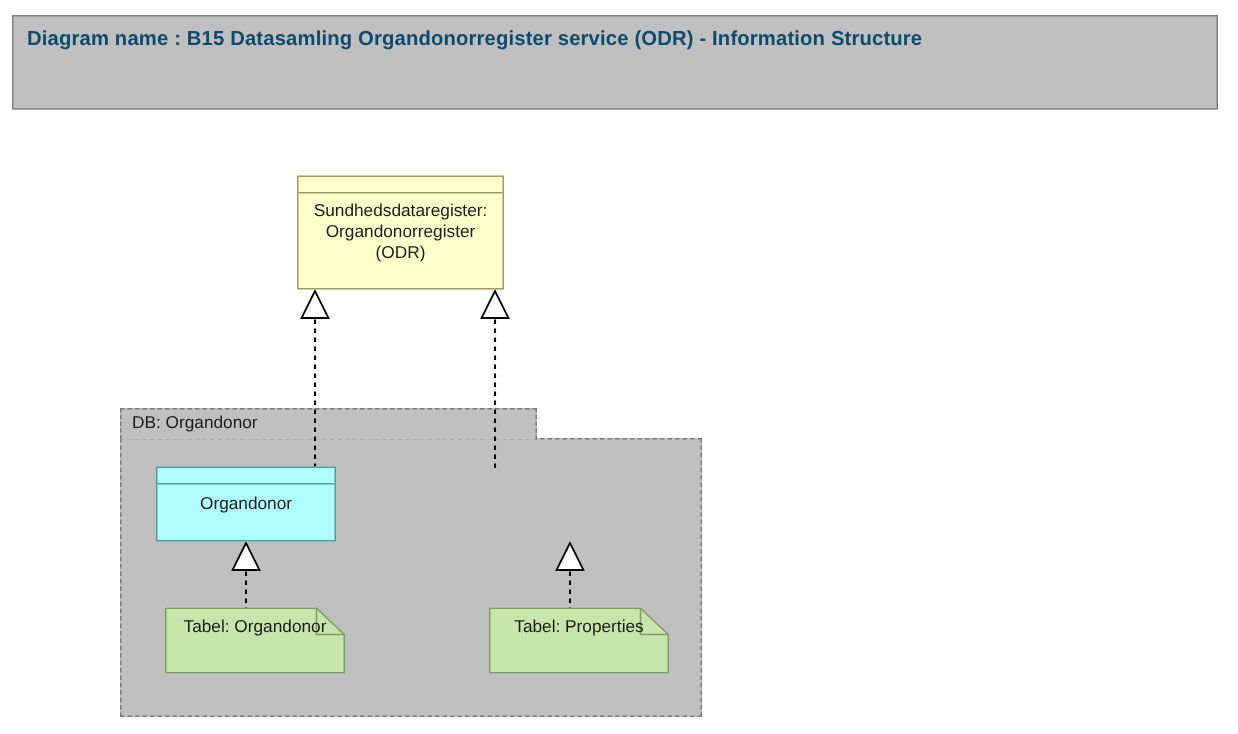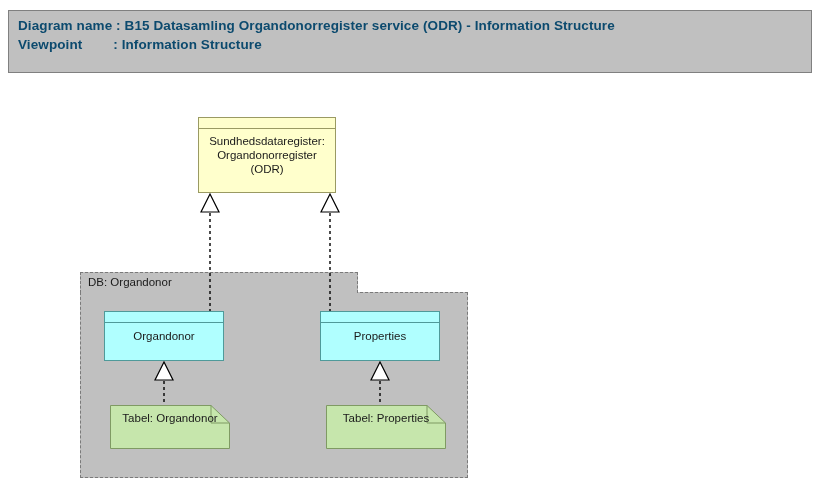--- a/index.html
+++ b/index.html
@@ -156,21 +156,20 @@
   }
   .rel svg { display: block; }
 </style>
 </head>
 <body>
 
 <div id="canvas">
 
   <div class="diagram-header">
     <div class="header-line l1">Diagram name : B15 Datasamling Organdonorregister service (ODR) - Information Structure</div>
-    <div class="header-line l2">Viewpoint        : Information Structure</div>
   </div>
 
   <div class="package">
     <div class="package-body"></div>
     <div class="package-tab">
       <div class="package-tab-label">DB: Organdonor</div>
     </div>
   </div>
 
   <div class="rel" style="left:198px; top:193px;">
@@ -206,24 +205,20 @@
     <div class="node-label">Sundhedsdataregister:</div>
     <div class="node-label" style="top:30px;">Organdonorregister</div>
     <div class="node-label" style="top:44px;">(ODR)</div>
   </div>
 
   <div class="node node-cyan n-organdonor">
     <div class="node-titlebar"></div>
     <div class="node-label">Organdonor</div>
   </div>
 
-  <div class="node node-cyan n-properties">
-    <div class="node-titlebar"></div>
-    <div class="node-label">Properties</div>
-  </div>
 
   <div class="artifact a-organdonor">
     <svg width="120" height="44" viewBox="0 0 120 44">
       <polygon points="0.5,0.5 101,0.5 119.5,18 119.5,43.5 0.5,43.5" fill="#c6e6ac" stroke="#7f9a63" stroke-width="1"></polygon>
       <polyline points="101,0.5 101,18 119.5,18" fill="none" stroke="#7f9a63" stroke-width="1"></polyline>
     </svg>
     <div class="artifact-label">Tabel: Organdonor</div>
   </div>
 
   <div class="artifact a-properties">

